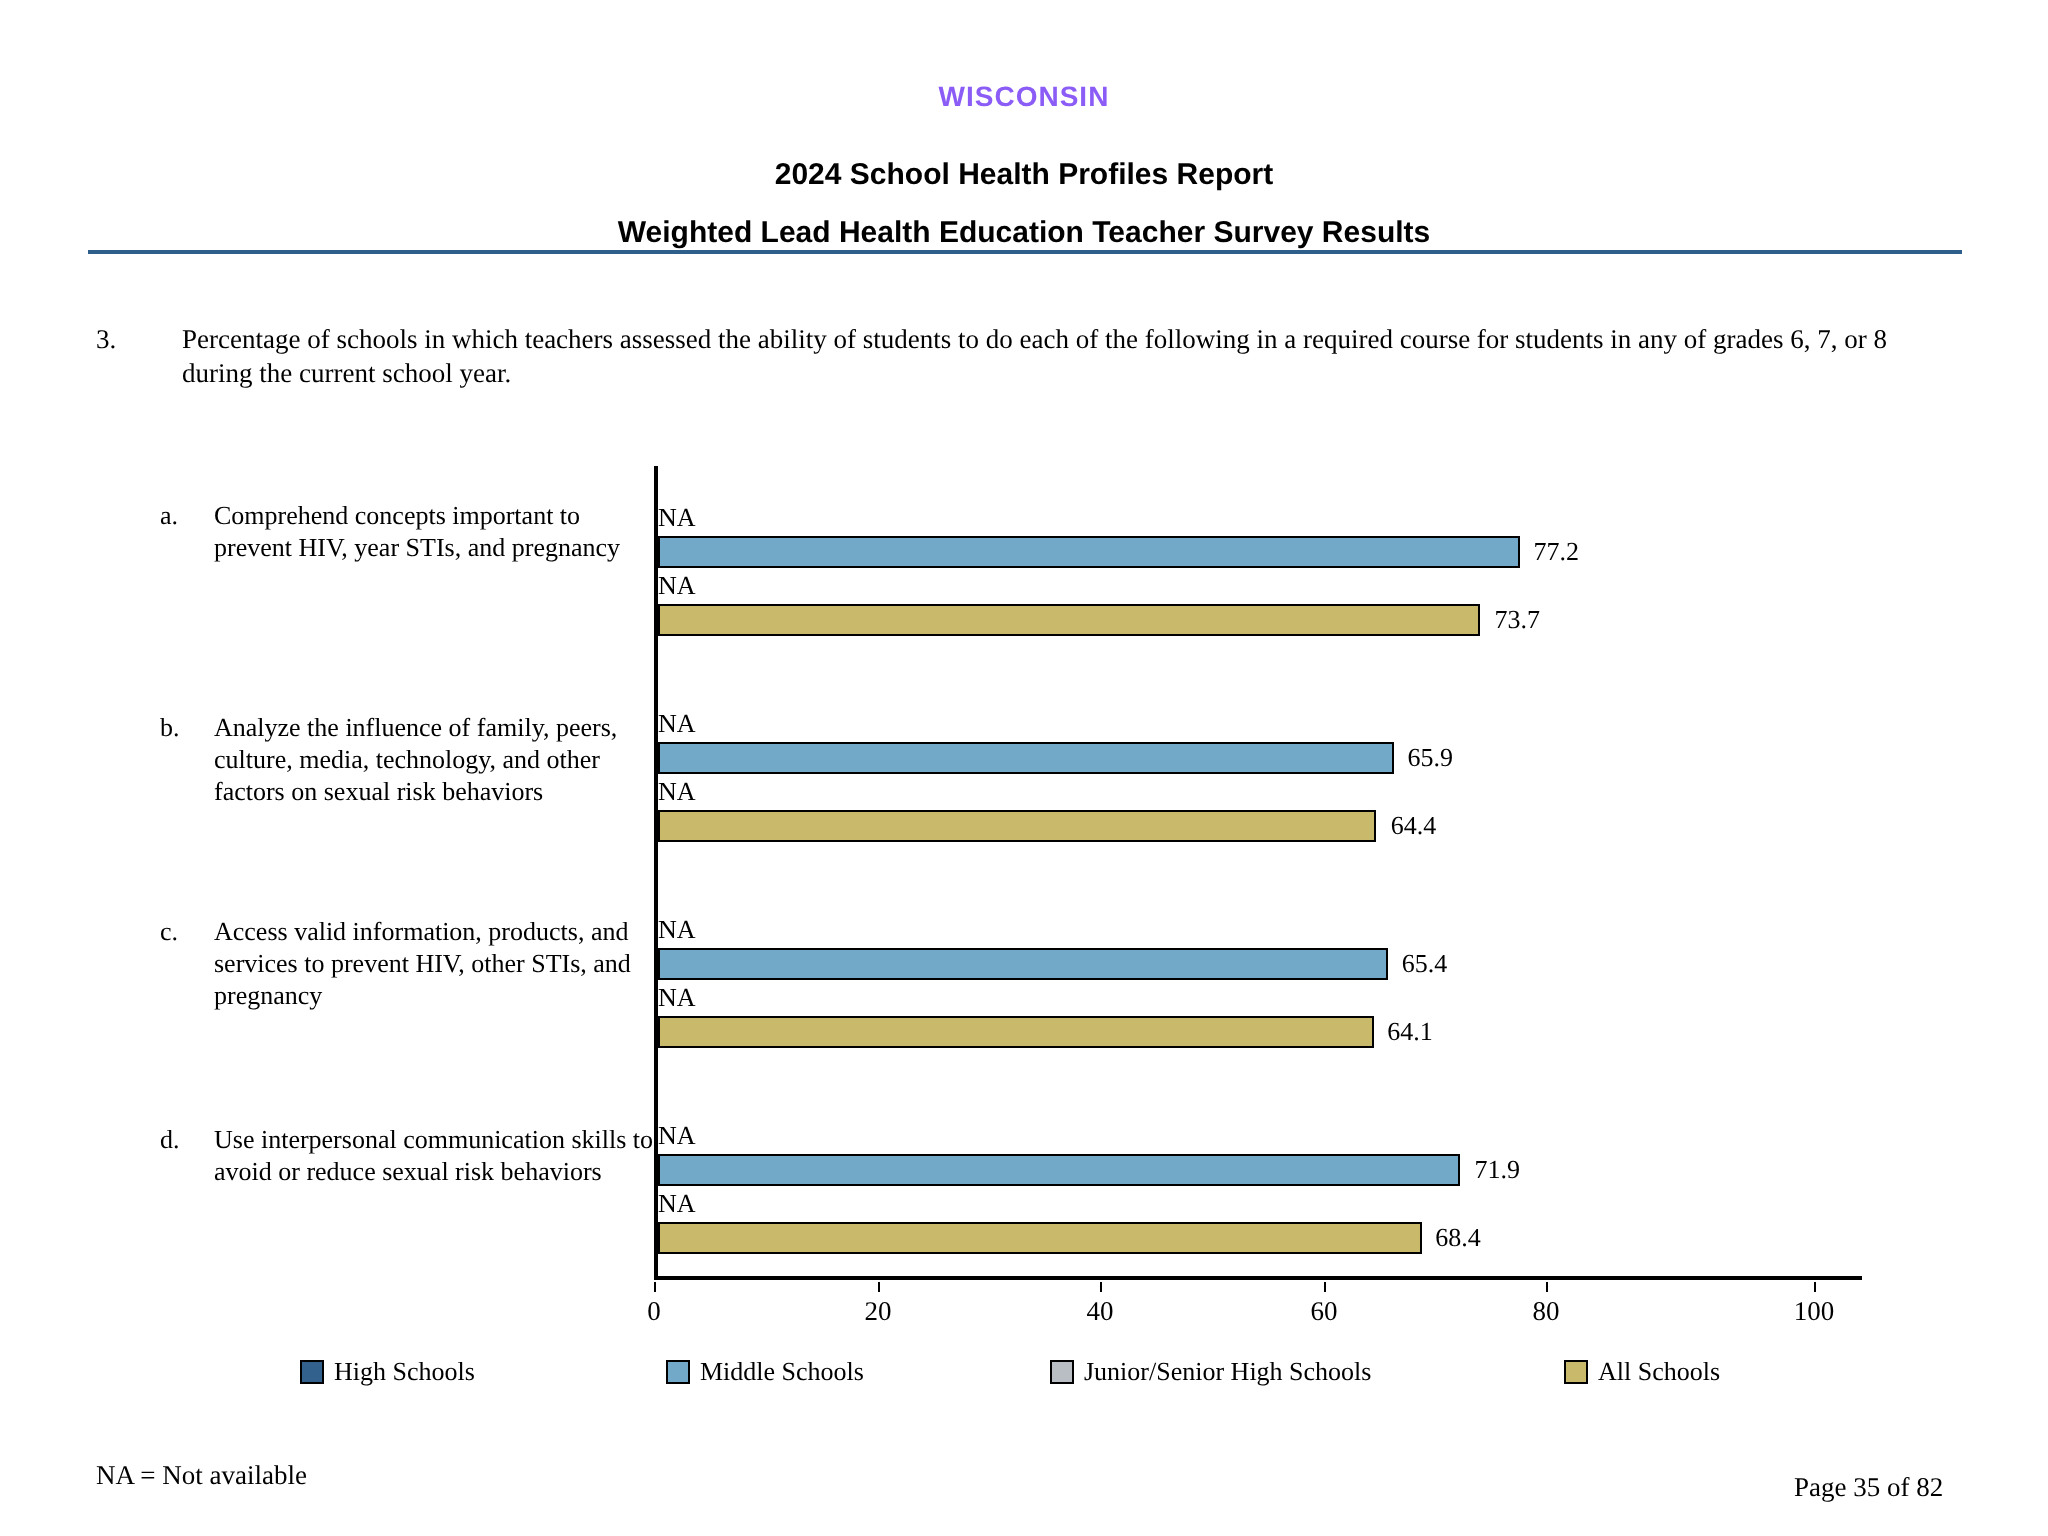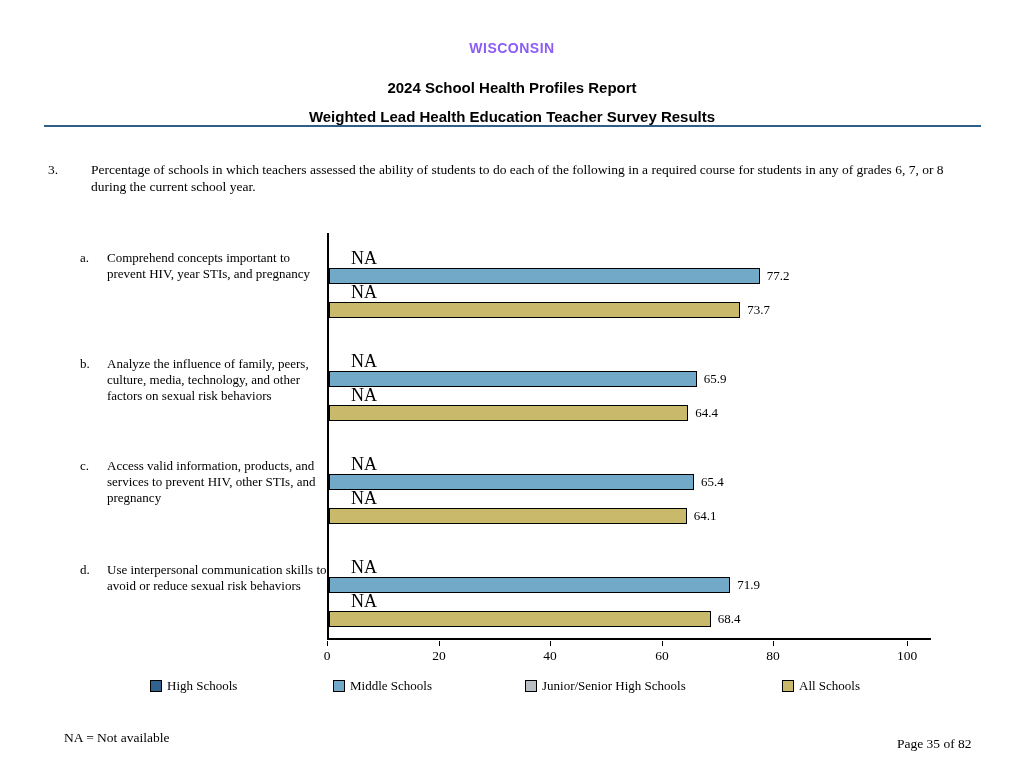--- a/index.html
+++ b/index.html
@@ -24,38 +24,38 @@
   .letter { width:27px; flex:none; }
   .cat-text { width:222px; }
   .cat-a { top:250px; } .cat-b { top:356px; } .cat-c { top:458px; } .cat-d { top:562px; }
 
   
   .chart { position:absolute; left:327px; top:233px; width:604px; height:407px;
            border-left:2px solid #000; border-bottom:2px solid #000;
            padding-top:17px; box-sizing:border-box; }
   .group { margin-bottom:35px; }
   .row { height:17px; display:flex; align-items:center; }
-  .na  { margin-left:22px; font-size:18px; }
+  .na  { margin-left:0; font-size:13px; }
   .bar { height:16px; border:1px solid #000; box-sizing:border-box; background:#ccc; flex:none; }
   .val { margin-left:7px; font-size:13px; }
 
   
   .xaxis { position:absolute; left:327px; top:641px; width:604px; height:28px; }
   .tick { position:absolute; top:0; width:1px; height:5px; background:#000; }
   .t0{left:0;} .t1{left:112px;} .t2{left:223px;} .t3{left:335px;} .t4{left:446px;} .t5{left:580px;}
   .tick-label { position:absolute; top:7px; transform:translateX(-50%); font-size:13.5px; }
 
   
   .legend { position:absolute; top:678px; left:0; width:1024px; height:16px; }
   .legend-item { position:absolute; display:flex; align-items:center; gap:5px; font-size:13px; }
   .swatch { width:10px; height:10px; border:1px solid #000; flex:none; }
   .li-0{left:150px;} .li-1{left:333px;} .li-2{left:525px;} .li-3{left:782px;}
 
   
-  .footnote { position:absolute; left:48px; top:730px; font-size:13.5px;margin-left:16px; }
+  .footnote { position:absolute; left:48px; top:730px; font-size:13.5px; }
   .pagenum  { position:absolute; left:897px; top:736px; font-size:13.5px; }
 </style>
 </head>
 <body>
 
 <div class="page">
 
   <div class="header">
     <div class="state">WISCONSIN</div>
     <div class="title1">2024 School Health Profiles Report</div>

